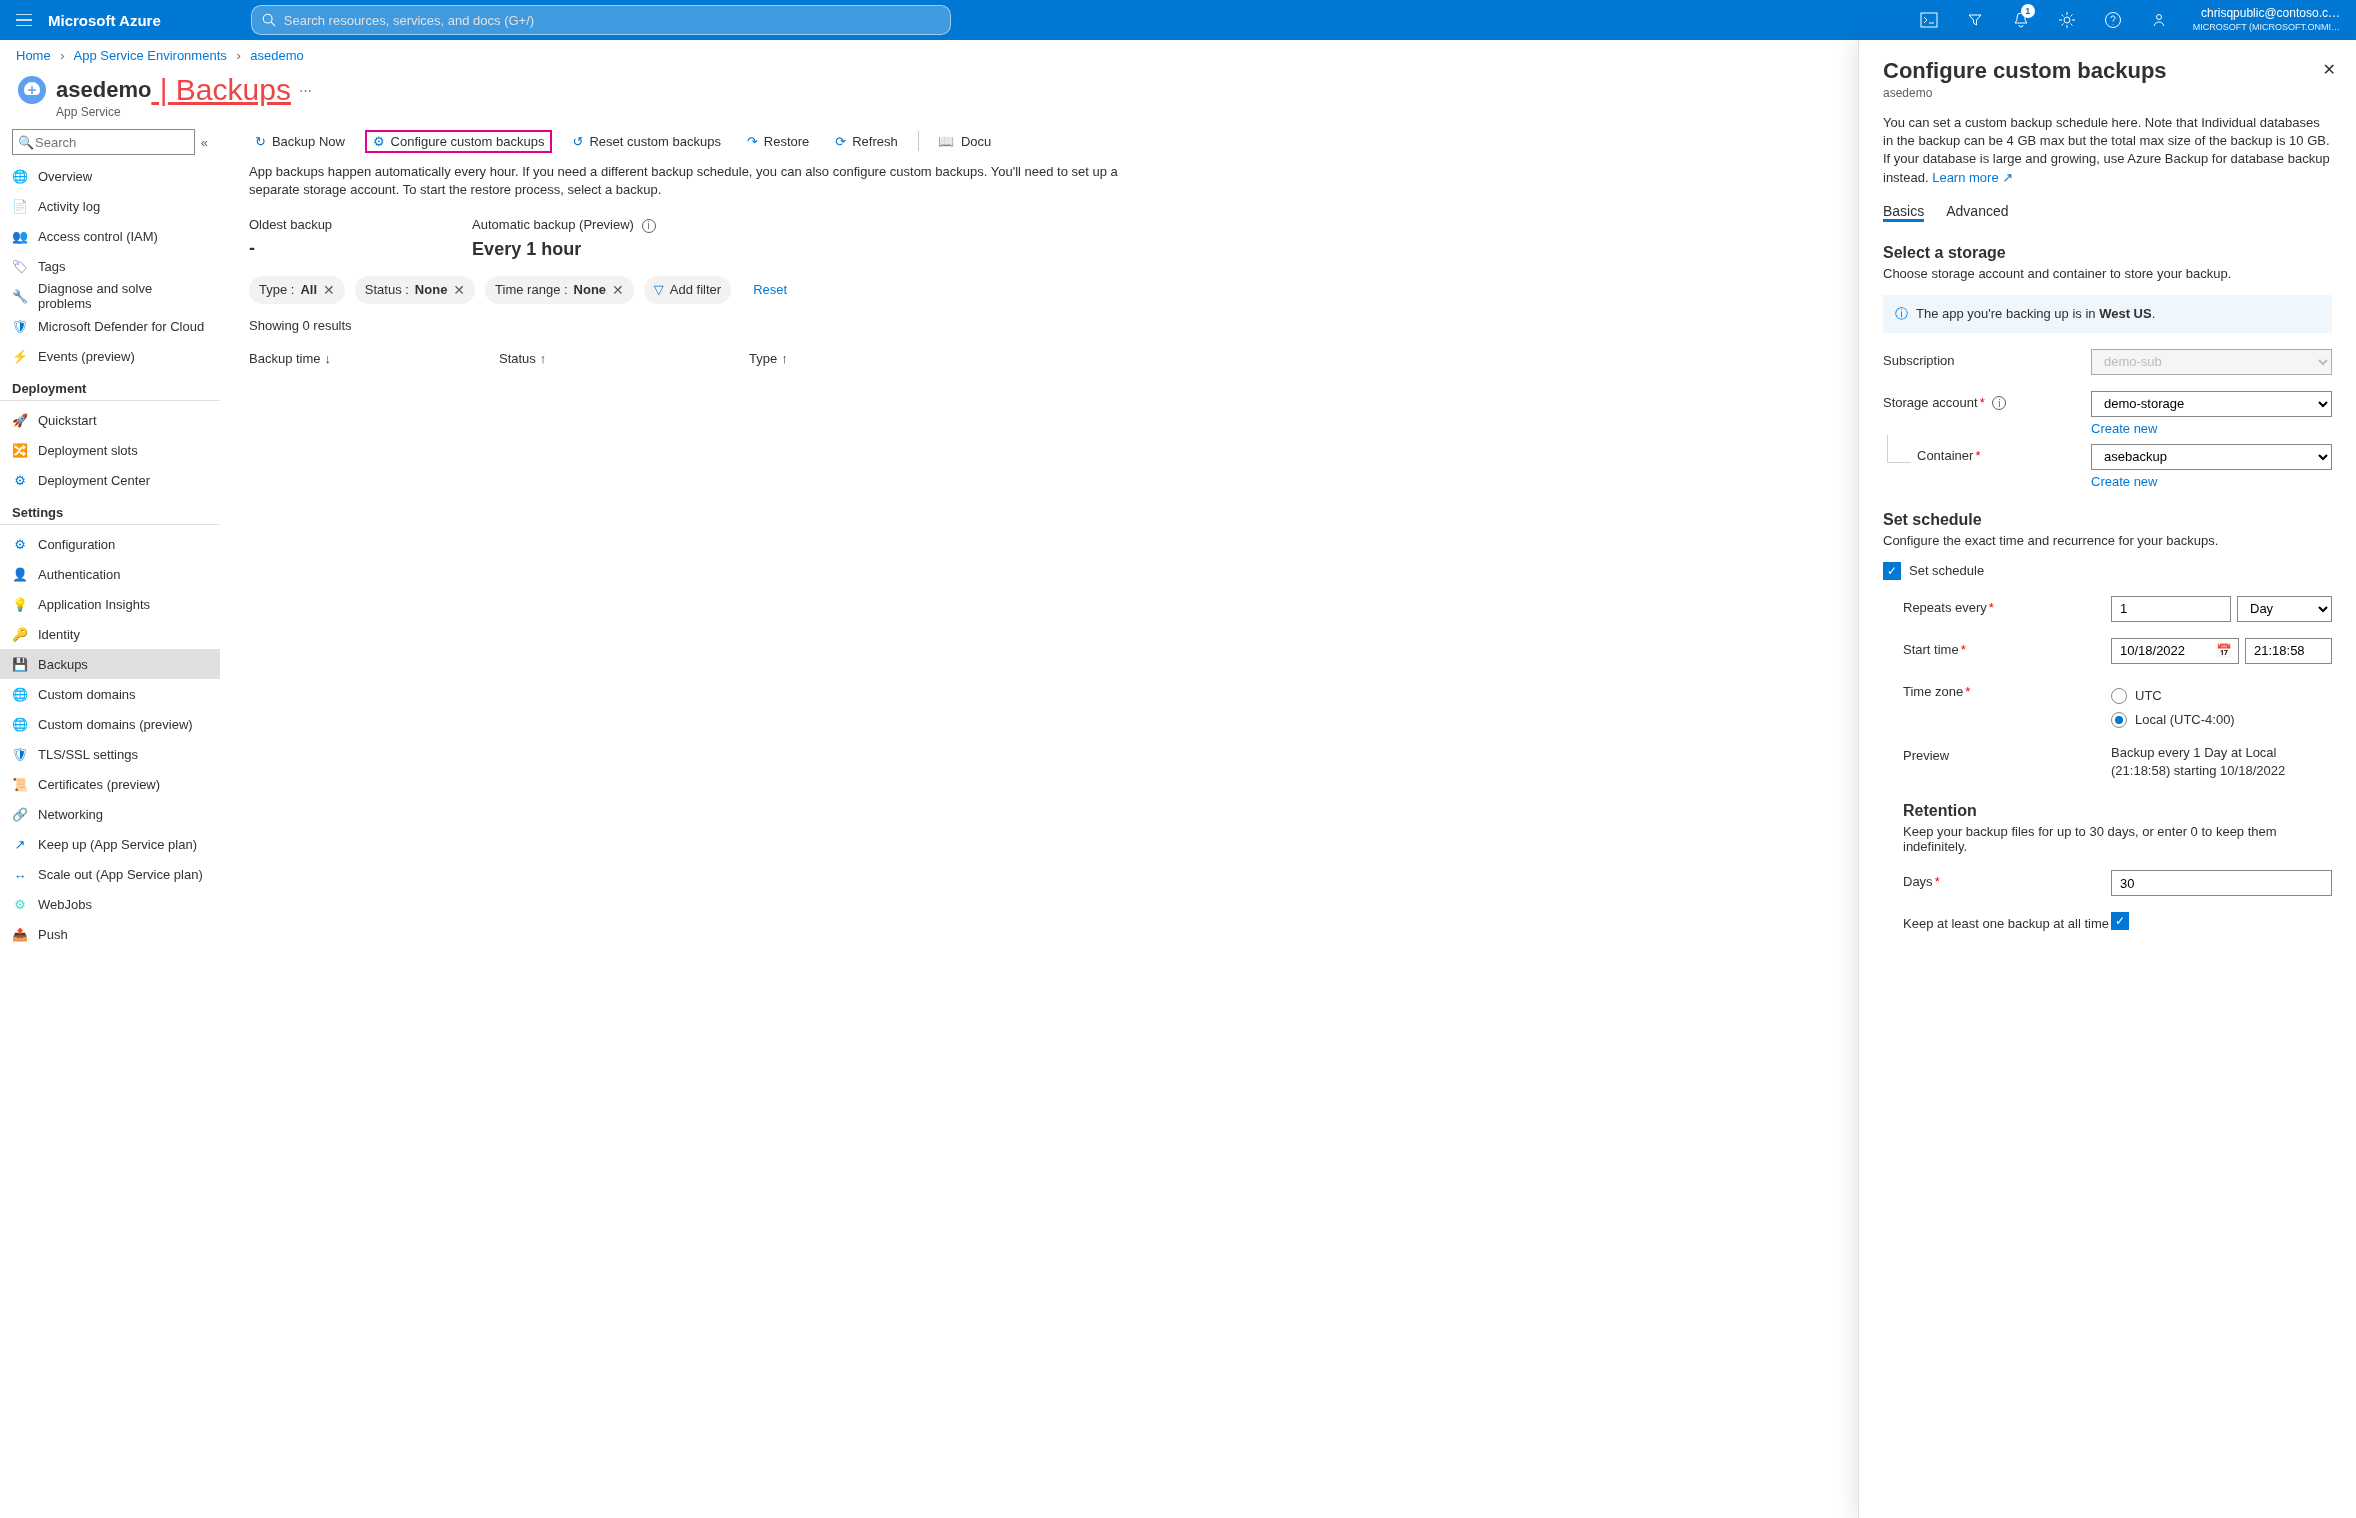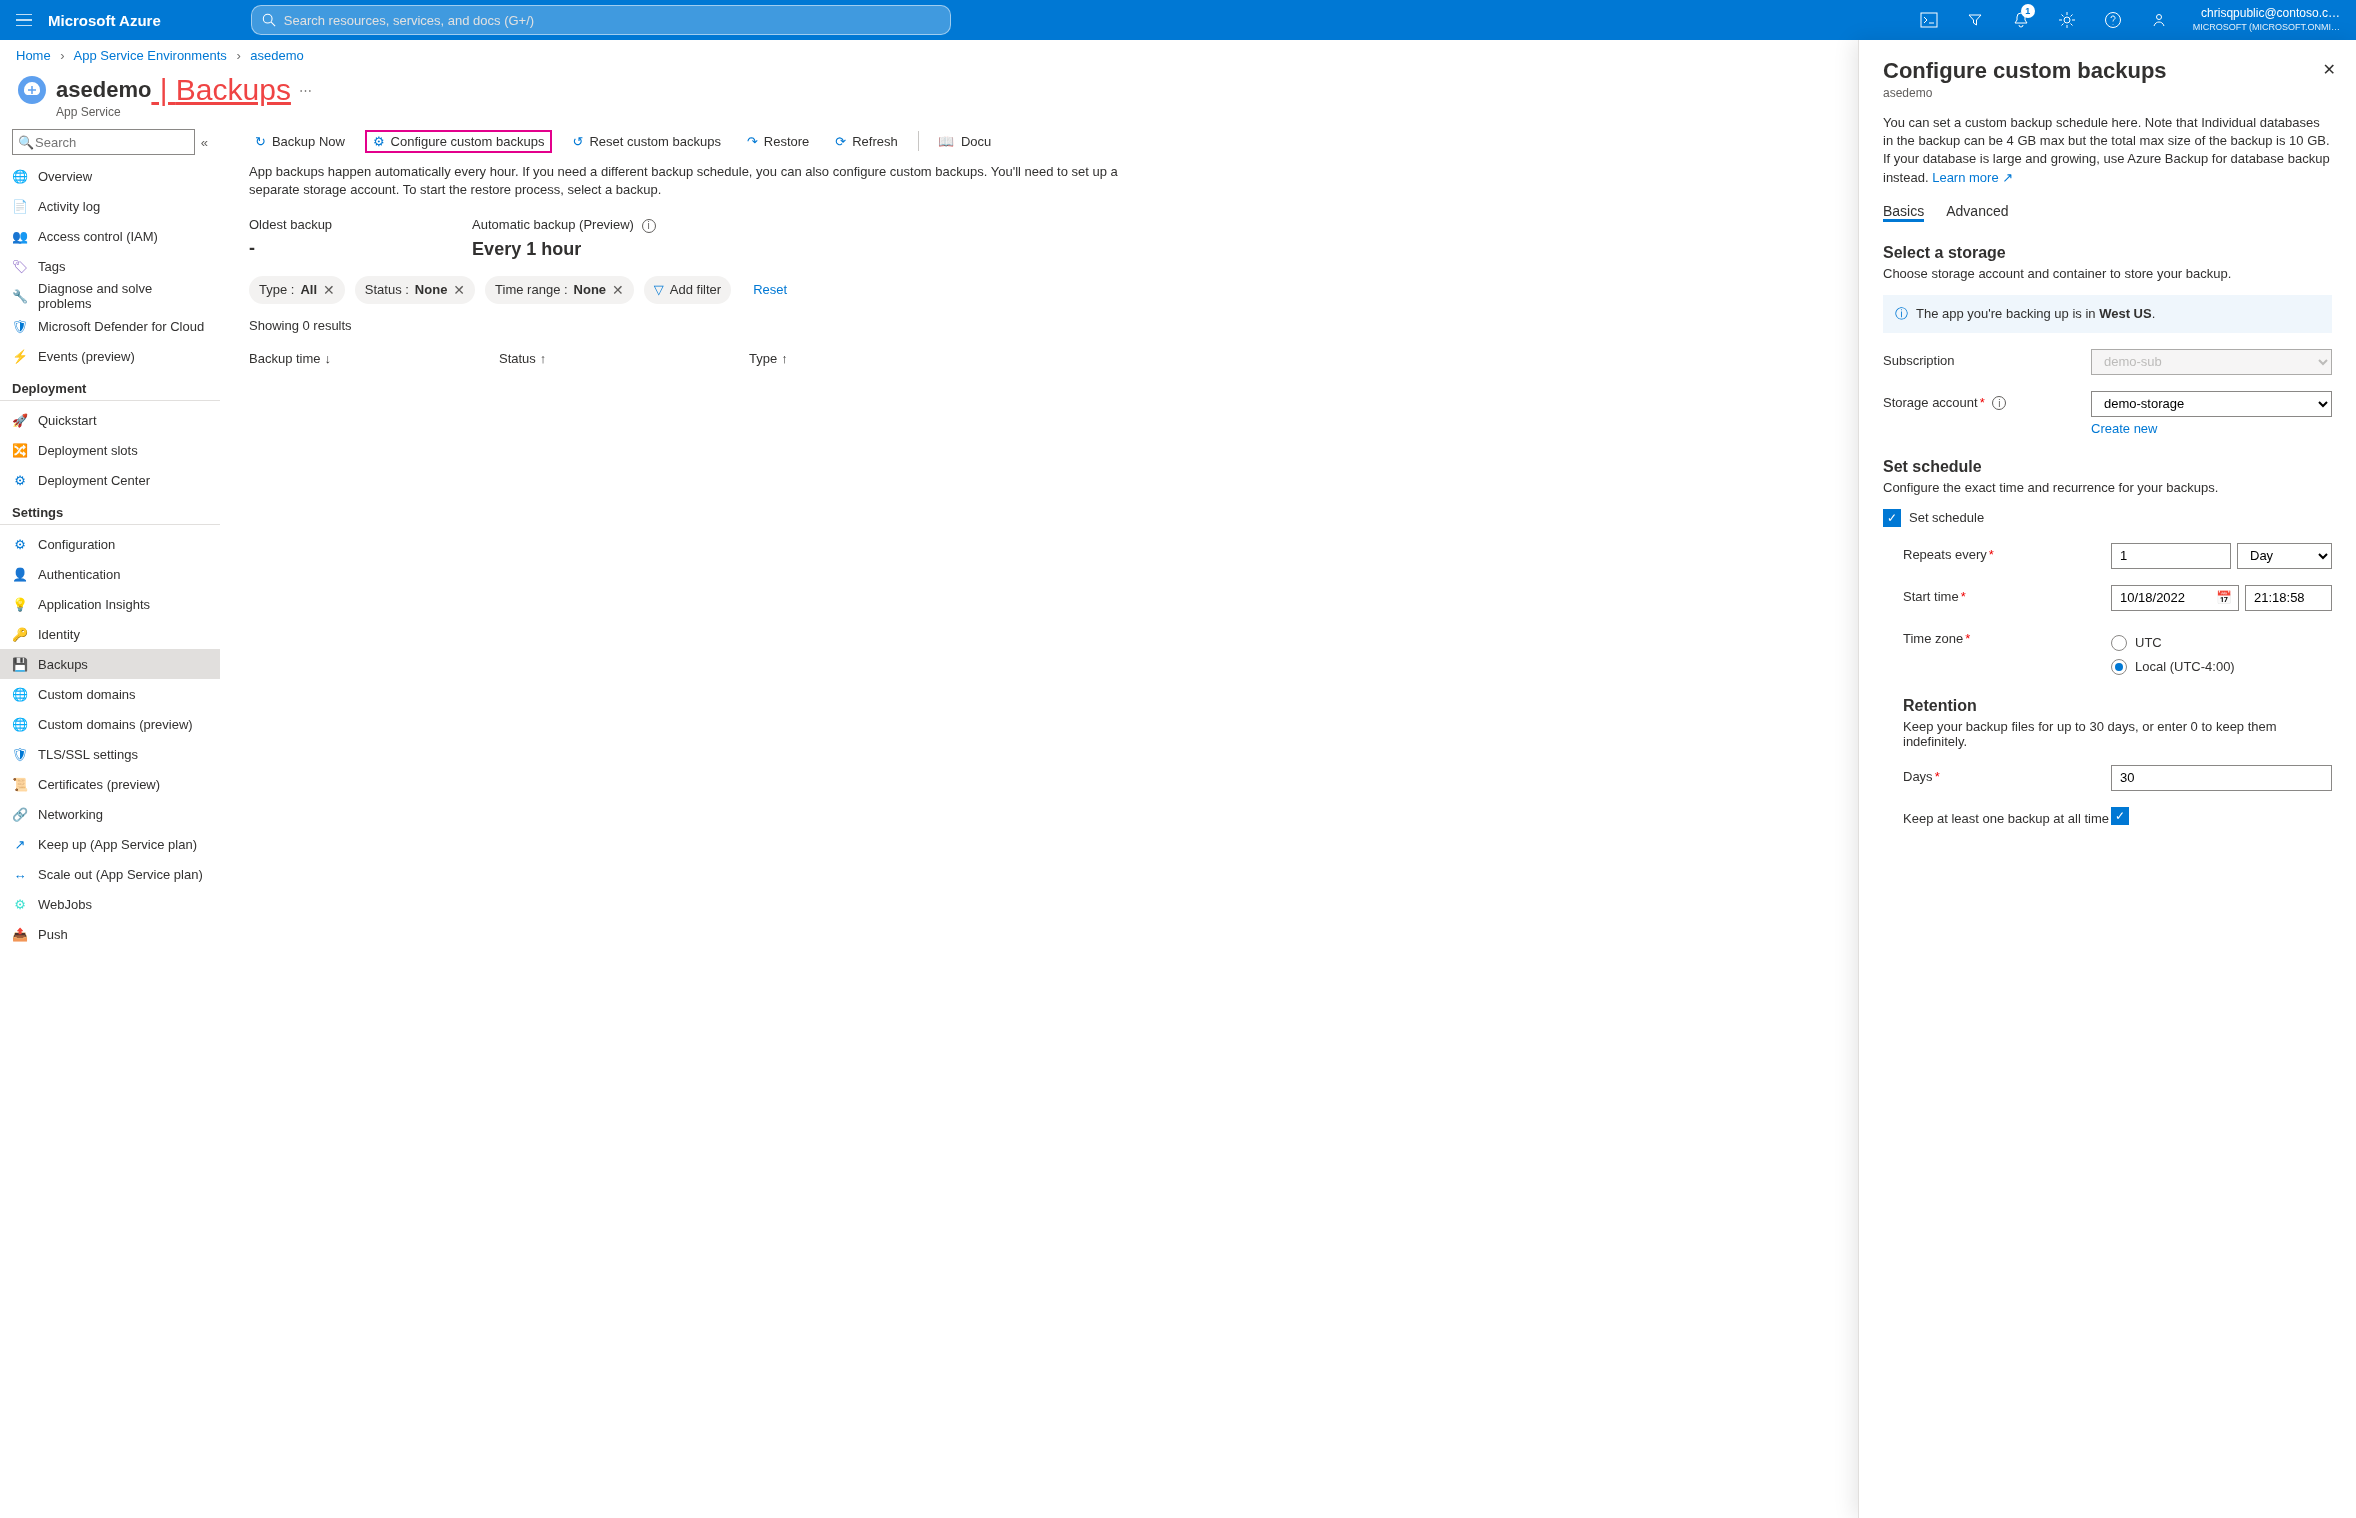--- a/index.html
+++ b/index.html
@@ -419,20 +419,30 @@
   </div>
 
   <div class="form-row">
     <div class="label"><span>Storage account</span><span class="req">*</span> <span class="info-i">i</span></div>
     <div class="field">
       <select><option>demo-storage</option></select>
       <span class="link-sm">Create new</span>
     </div>
   </div>
 
+  <div class="form-row" style="margin-top:8px;">
+    <div class="label" style="display:flex;align-items:flex-end;">
+      <div class="indent-connector"></div>
+      <span><span>Container</span><span class="req">*</span></span>
+    </div>
+    <div class="field">
+      <select><option>asebackup</option></select>
+      <span class="link-sm">Create new</span>
+    </div>
+  </div>
 
   <div class="panel-section">Set schedule</div>
   <div class="panel-hint">Configure the exact time and recurrence for your backups.</div>
 
   <div style="display:flex;align-items:center;margin-top:14px;">
     <span class="checkbox">✓</span>
     <span>Set schedule</span>
   </div>
 
   <div class="schedule-grid">
@@ -459,20 +469,24 @@
         <div class="radio-row">
             <span class="radio"></span>
             <span>UTC</span>
           </div>
         <div class="radio-row">
             <span class="radio checked"></span>
             <span>Local (UTC-4:00)</span>
           </div>
       </div>
     </div>
+    <div class="form-row">
+      <div class="label">Preview</div>
+      <div class="field preview-text">Backup every 1 Day at Local (21:18:58) starting 10/18/2022</div>
+    </div>
   </div>
 
   <div class="panel-section" style="margin-left:20px;">Retention</div>
   <div class="panel-hint" style="margin-left:20px;">Keep your backup files for up to 30 days, or enter 0 to keep them indefinitely.</div>
 
   <div class="schedule-grid">
     <div class="form-row">
       <div class="label"><span>Days</span><span class="req">*</span></div>
       <div class="field"><input type="text" value="30" style=""></div>
     </div>

